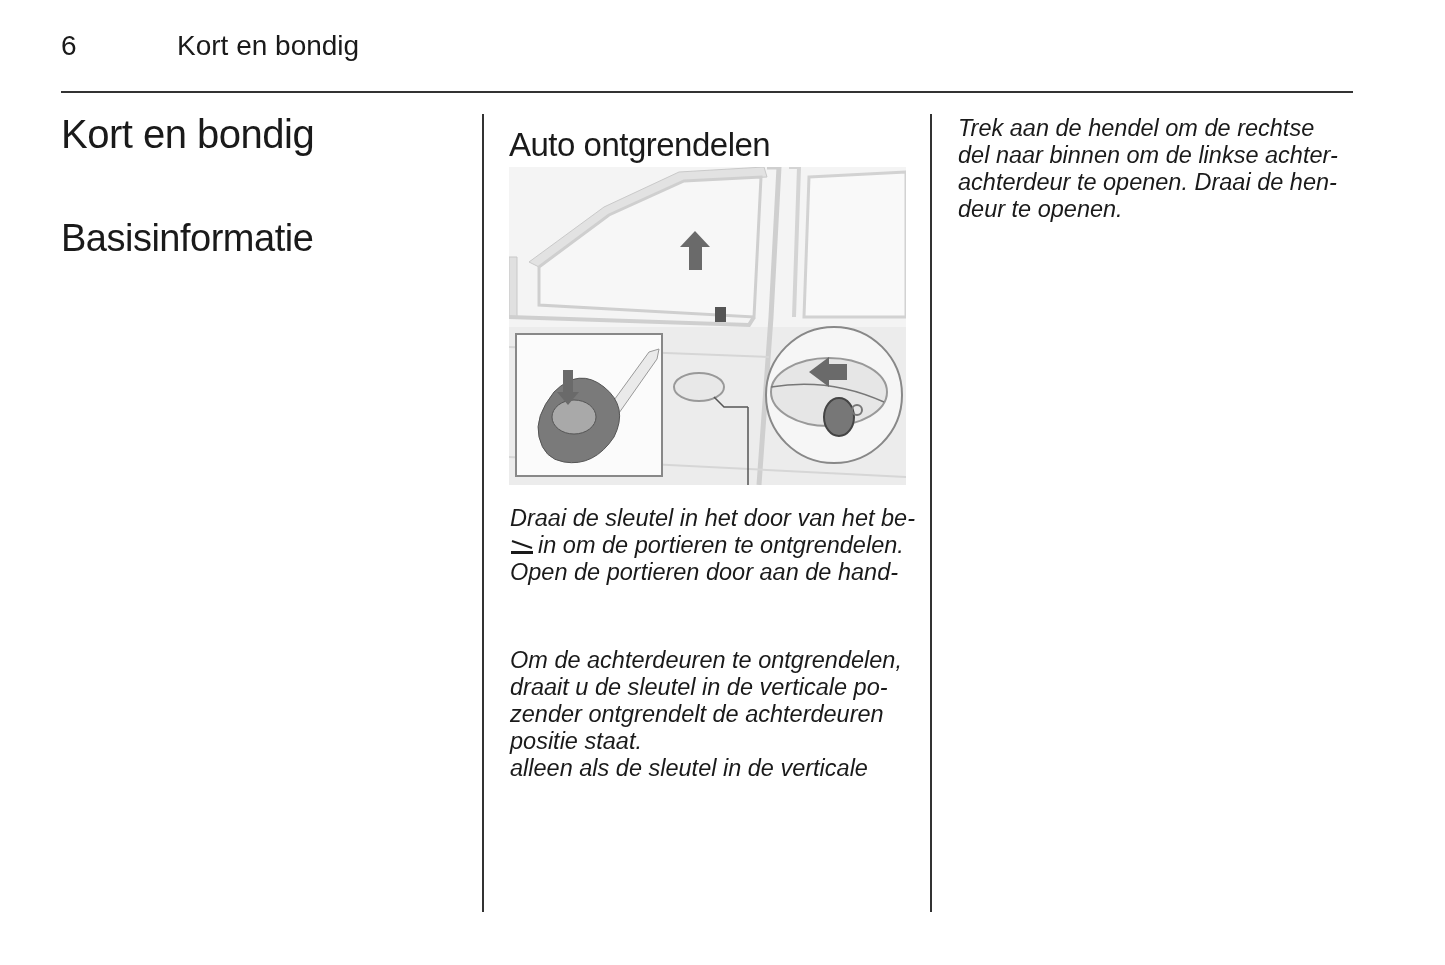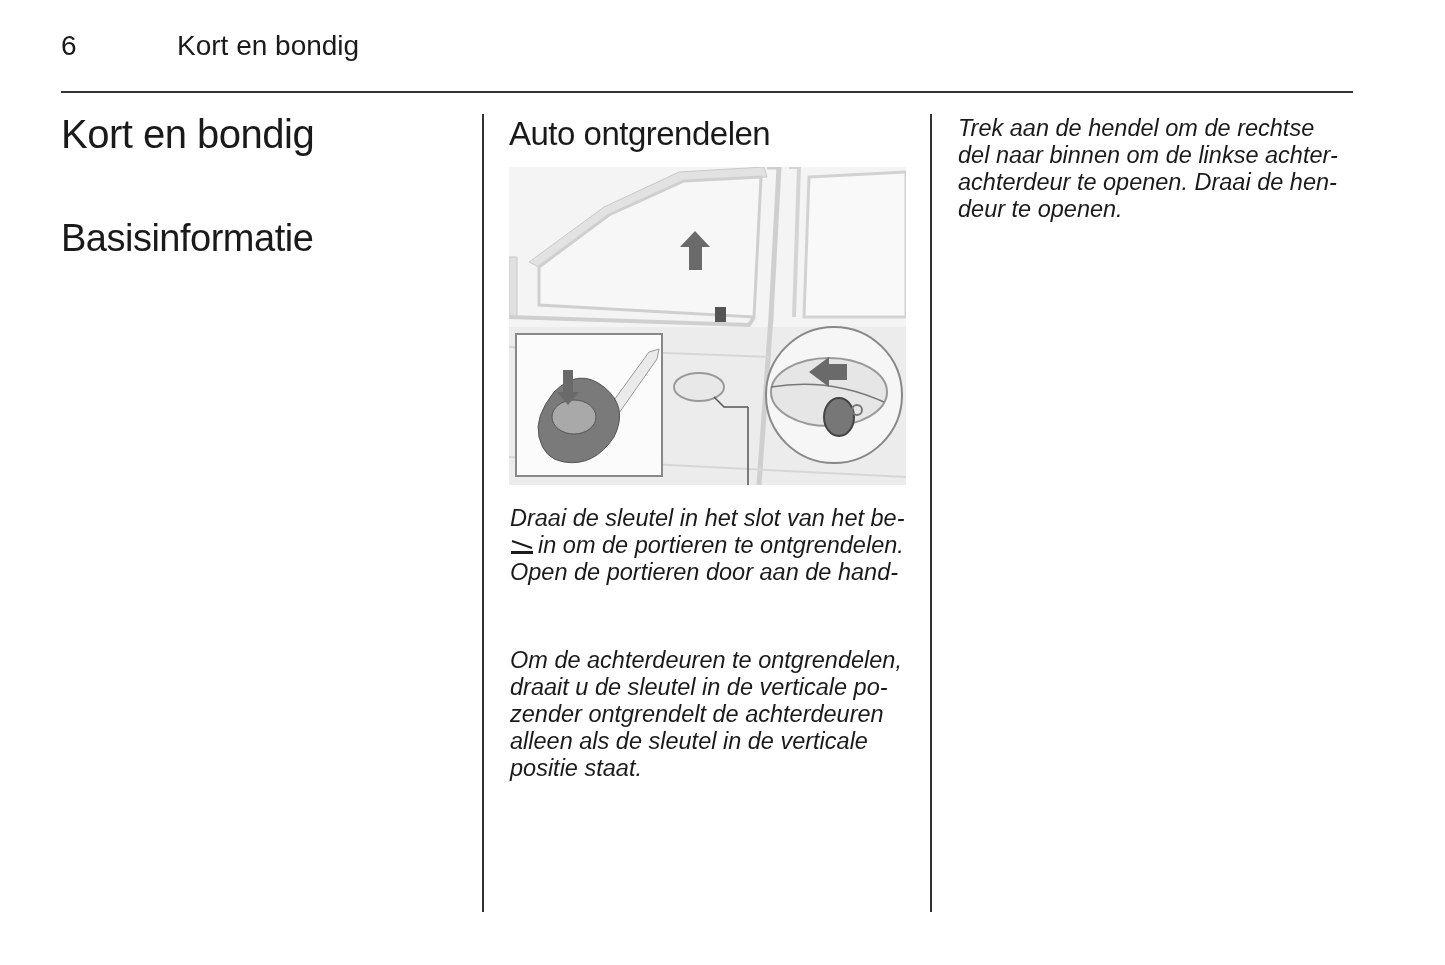--- a/index.html
+++ b/index.html
@@ -8,21 +8,21 @@
     font-family: "Liberation Sans", sans-serif; color: #1a1a1a;
   }
   .page-number { position: absolute; left: 61px; top: 30px; font-size: 28px; }
   .running-head { position: absolute; left: 177px; top: 30px; font-size: 28px; }
   .header-rule { position: absolute; left: 61px; top: 91px; width: 1292px; height: 2px; background: #333; }
   .col-rule { position: absolute; width: 2px; background: #333; top: 114px; height: 798px; }
   .col-rule.r1 { left: 482px; }
   .col-rule.r2 { left: 930px; }
   .chapter-title { position: absolute; left: 61px; top: 112px; font-size: 40px; letter-spacing: -0.5px; margin: 0; font-weight: normal; }
   .section-title { position: absolute; left: 61px; top: 217px; font-size: 38px; letter-spacing: -0.5px; margin: 0; font-weight: normal; }
-  .sub-title { position: absolute; left: 509px; top: 115px; font-size: 33px; letter-spacing: -0.5px; margin: 0; font-weight: normal; }
+  .sub-title { position: absolute; left: 509px; top: 126px; font-size: 33px; letter-spacing: -0.5px; margin: 0; font-weight: normal; }
   .figure { position: absolute; left: 509px; top: 167px; width: 397px; height: 318px; }
   .body-text { position: absolute; font-size: 23.5px; line-height: 27px; margin: 0; }
   .p1 { left: 510px; top: 505px; width: 400px; }
   .p2 { left: 510px; top: 647px; width: 400px; }
   .p3 { left: 958px; top: 115px; width: 400px; }
   .line { display: block; white-space: nowrap; font-style: italic; }
   .unlock-icon { display: inline-block; width: 24px; height: 16px; vertical-align: -2px; margin-right: 4px; }
 </style>
 </head>
 <body>
@@ -79,34 +79,34 @@
     <circle cx="325" cy="228" r="68" fill="#f6f6f6" stroke="#888" stroke-width="2"></circle>
     <ellipse cx="320" cy="225" rx="58" ry="34" fill="#e6e6e6" stroke="#999" stroke-width="2"></ellipse>
     <path d="M262 220 Q320 210 375 235" stroke="#777" stroke-width="1.5" fill="none"></path>
     <path d="M338 197 L320 197 L320 190 L300 205 L320 220 L320 213 L338 213 Z" fill="#6a6a6a"></path>
     <ellipse cx="330" cy="250" rx="15" ry="19" fill="#777" stroke="#444" stroke-width="2"></ellipse>
     <circle cx="348" cy="243" r="5" fill="none" stroke="#777" stroke-width="2"></circle>
   </g>
 </svg>
 
 <p class="body-text p1">
-  <span class="line">Draai de sleutel in het slot van het be-</span>
+  <span class="line">Draai de sleutel in het door van het be-</span>
   <span class="line"><svg class="unlock-icon" viewBox="0 0 24 16">
         <line x1="2" y1="2" x2="22" y2="9" stroke="#1a1a1a" stroke-width="2"></line>
         <rect x="1" y="12" width="22" height="3" fill="#1a1a1a"></rect>
       </svg><span>in om de portieren te ontgrendelen.</span></span>
   <span class="line">Open de portieren door aan de hand-</span>
 </p>
 
 <p class="body-text p2">
   <span class="line">Om de achterdeuren te ontgrendelen,</span>
   <span class="line">draait u de sleutel in de verticale po-</span>
   <span class="line">zender ontgrendelt de achterdeuren</span>
+  <span class="line">positie staat.</span>
   <span class="line">alleen als de sleutel in de verticale</span>
-  <span class="line">positie staat.</span>
 </p>
 
 <p class="body-text p3">
   <span class="line">Trek aan de hendel om de rechtse</span>
   <span class="line">del naar binnen om de linkse achter-</span>
   <span class="line">achterdeur te openen. Draai de hen-</span>
   <span class="line">deur te openen.</span>
 </p>
 
 </body></html>

